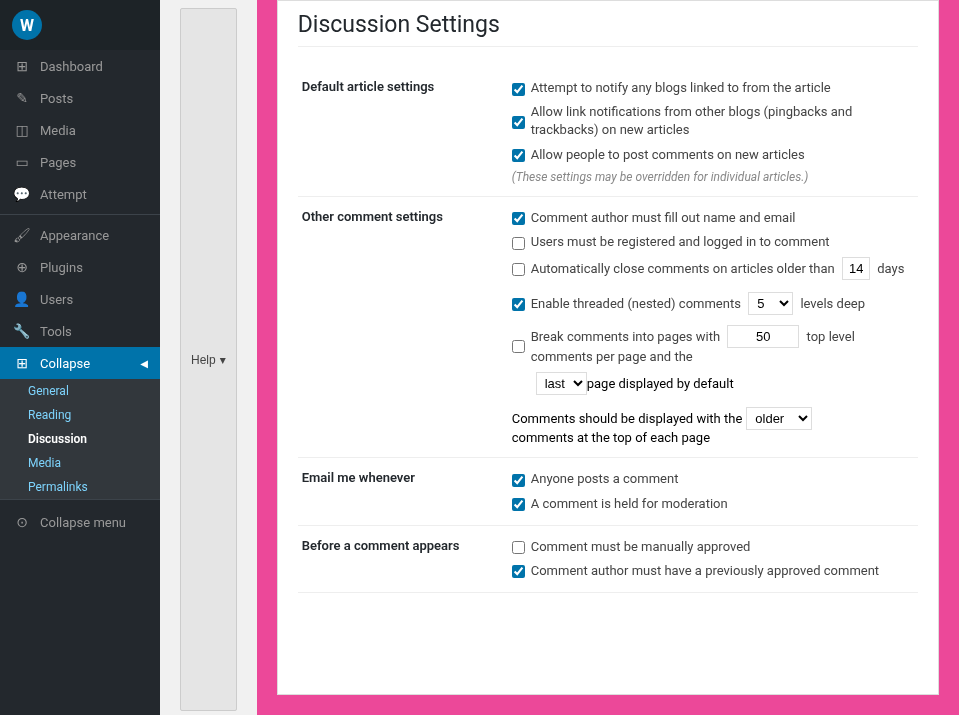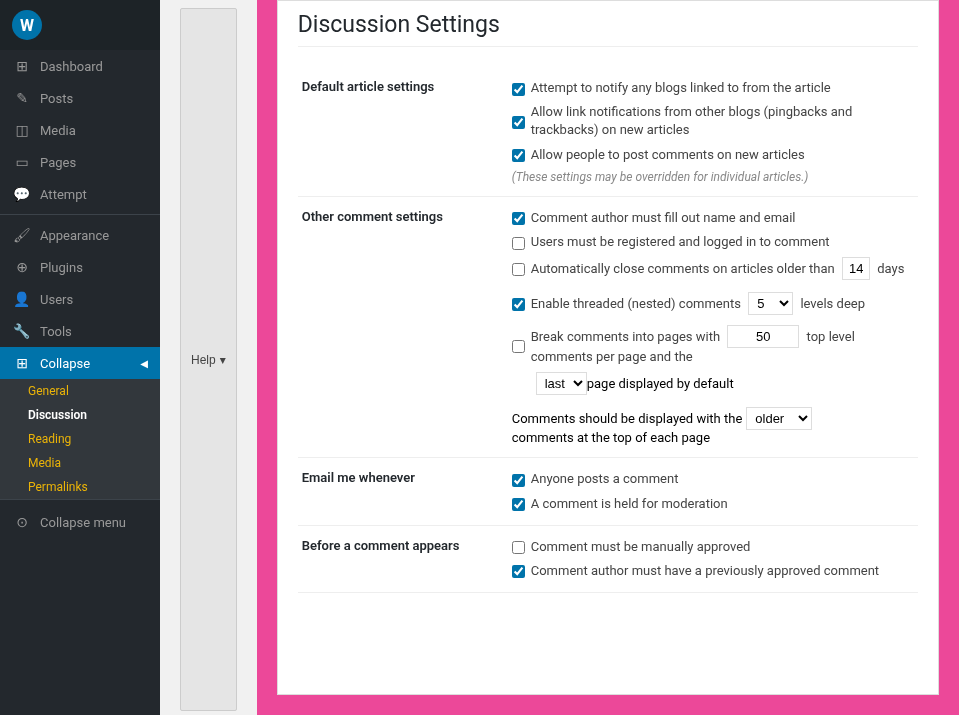--- a/index.html
+++ b/index.html
@@ -33,21 +33,21 @@
       font-size: 13px;
     }
     .sidebar-item.active { background: #0073aa; color: #fff; }
     .sidebar-item .icon { width: 20px; text-align: center; font-size: 14px; }
     .sidebar-divider { border: none; border-top: 1px solid #3c434a; margin: 4px 0; }
 
     .sidebar-submenu { background: #32373c; }
     .sidebar-submenu .sub-item {
       padding: 5px 12px 5px 28px;
       cursor: pointer;
-      color: #eab308;
+      color: #7dd3fc;
       font-size: 12px;
     }
     .sidebar-submenu .sub-item.active { color: #fff; font-weight: 600; }
 
     .collapse-menu {
       display: flex; align-items: center; gap: 8px;
       padding: 10px 12px;
       cursor: pointer;
       color: #999;
       font-size: 13px;
@@ -181,22 +181,22 @@
     <span class="icon">🔧</span>
     <span>Tools</span>
   </div>
   <div class="sidebar-item active">
     <span class="icon">⊞</span>
     <span>Collapse</span>
     <span style="margin-left:auto; color:#fff; font-size:10px;">◀</span>
   </div>
   <div class="sidebar-submenu">
     <div class="sub-item">General</div>
+    <div class="sub-item">Reading</div>
     <div class="sub-item active">Discussion</div>
-    <div class="sub-item">Reading</div>
     <div class="sub-item">Media</div>
     <div class="sub-item">Permalinks</div>
   </div>
 
   <div style="flex:1;"></div>
   <div class="sidebar-bottom">
     <div class="sidebar-item collapse-menu">
       <span class="icon">⊙</span>
       <span>Collapse menu</span>
     </div>

